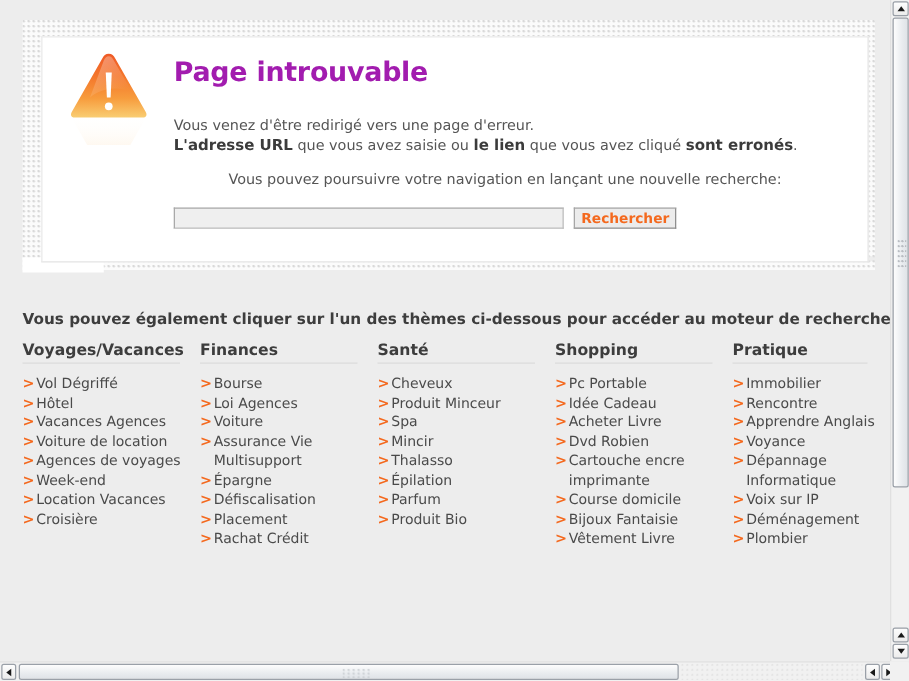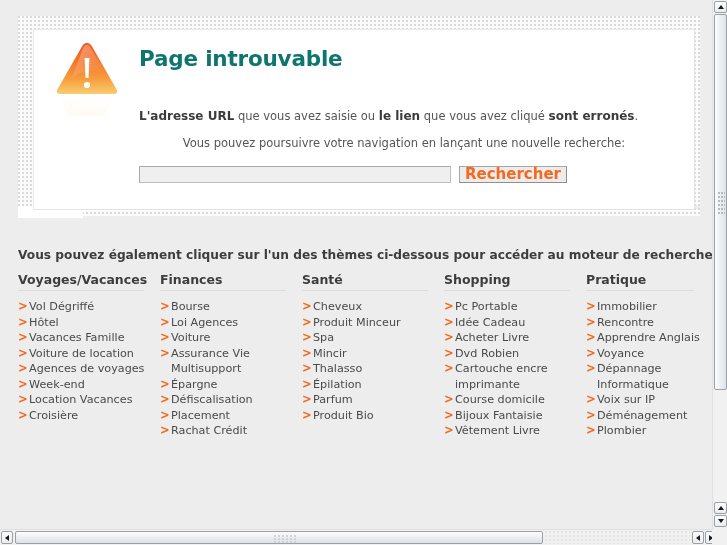--- a/index.html
+++ b/index.html
@@ -60,21 +60,21 @@
     left: 54px; top: 38px;
     width: 66px; height: 78px;
   }
 
   
   #err-title {
     position: absolute;
     left: 139px; top: 46px;
     font-size: 21.5px;
     font-weight: bold;
-    color: #0f766e;
+    color: #a21caf;
     letter-spacing: -0.2px;
     white-space: nowrap;
     font-family: "DejaVu Sans", "Liberation Sans", sans-serif;
   }
   #err-para1 {
     position: absolute;
     left: 139px; top: 93px;
     width: 520px;
     font-size: 11.5px;
     color: #555555;
@@ -111,21 +111,21 @@
   }
   #search-button {
     height: 17px;
     padding: 0 5px;
     background: #ececec;
     border: 1px solid #a6a6a6;
     border-right-color: #8f8f8f;
     border-bottom-color: #8f8f8f;
     color: #f4691e;
     font-weight: bold;
-    font-size: 15px;
+    font-size: 11px;
     line-height: 15px;
     font-family: "DejaVu Sans", "Liberation Sans", sans-serif;
     cursor: pointer;
     white-space: nowrap;
   }
 
   
   #themes-intro {
     position: absolute;
     left: 18px; top: 248px;
@@ -304,40 +304,40 @@
       <path d="M33 7 C34.8 7 35.8 8.2 36.8 10 L52 36 C40 30 26 33 18 40 L29.2 10 C30.2 8.2 31.2 7 33 7 Z" fill="url(#shineGrad)"></path>
 
       <path d="M30.6 20 L35.4 20 L34.5 40 L31.5 40 Z" fill="#ffffff"></path>
       <circle cx="33" cy="47" r="3.1" fill="#ffffff"></circle>
     </svg>
   </div>
 
   <div id="err-title">Page introuvable</div>
 
   <div id="err-para1">
-    <br>
+    <span>Vous venez d'être redirigé vers une page d'erreur.</span><br>
     <span class="b">L'adresse URL</span><span> que vous avez saisie ou </span><span class="b">le lien</span><span> que vous avez cliqué </span><span class="b">sont erronés</span><span>.</span>
   </div>
 
   <div id="err-para2">Vous pouvez poursuivre votre navigation en lançant une nouvelle recherche:</div>
 
   <div id="search-row">
     <input id="search-input" type="text" placeholder="" style="">
     <button id="search-button">Rechercher</button>
   </div>
 
   <div id="themes-intro">Vous pouvez également cliquer sur l'un des thèmes ci-dessous pour accéder au moteur de recherche :</div>
 
   <div id="themes-cols">
     <div class="theme-col">
       <div class="col-head">Voyages/Vacances</div>
       <ul class="col-list">
         <li><span class="arrow">&gt;</span><span>Vol Dégriffé</span></li>
         <li><span class="arrow">&gt;</span><span>Hôtel</span></li>
-        <li><span class="arrow">&gt;</span><span>Vacances Famille</span></li>
+        <li><span class="arrow">&gt;</span><span>Vacances Agences</span></li>
         <li><span class="arrow">&gt;</span><span>Voiture de location</span></li>
         <li><span class="arrow">&gt;</span><span>Agences de voyages</span></li>
         <li><span class="arrow">&gt;</span><span>Week-end</span></li>
         <li><span class="arrow">&gt;</span><span>Location Vacances</span></li>
         <li><span class="arrow">&gt;</span><span>Croisière</span></li>
       </ul>
     </div>
 
     <div class="theme-col">
       <div class="col-head">Finances</div>

